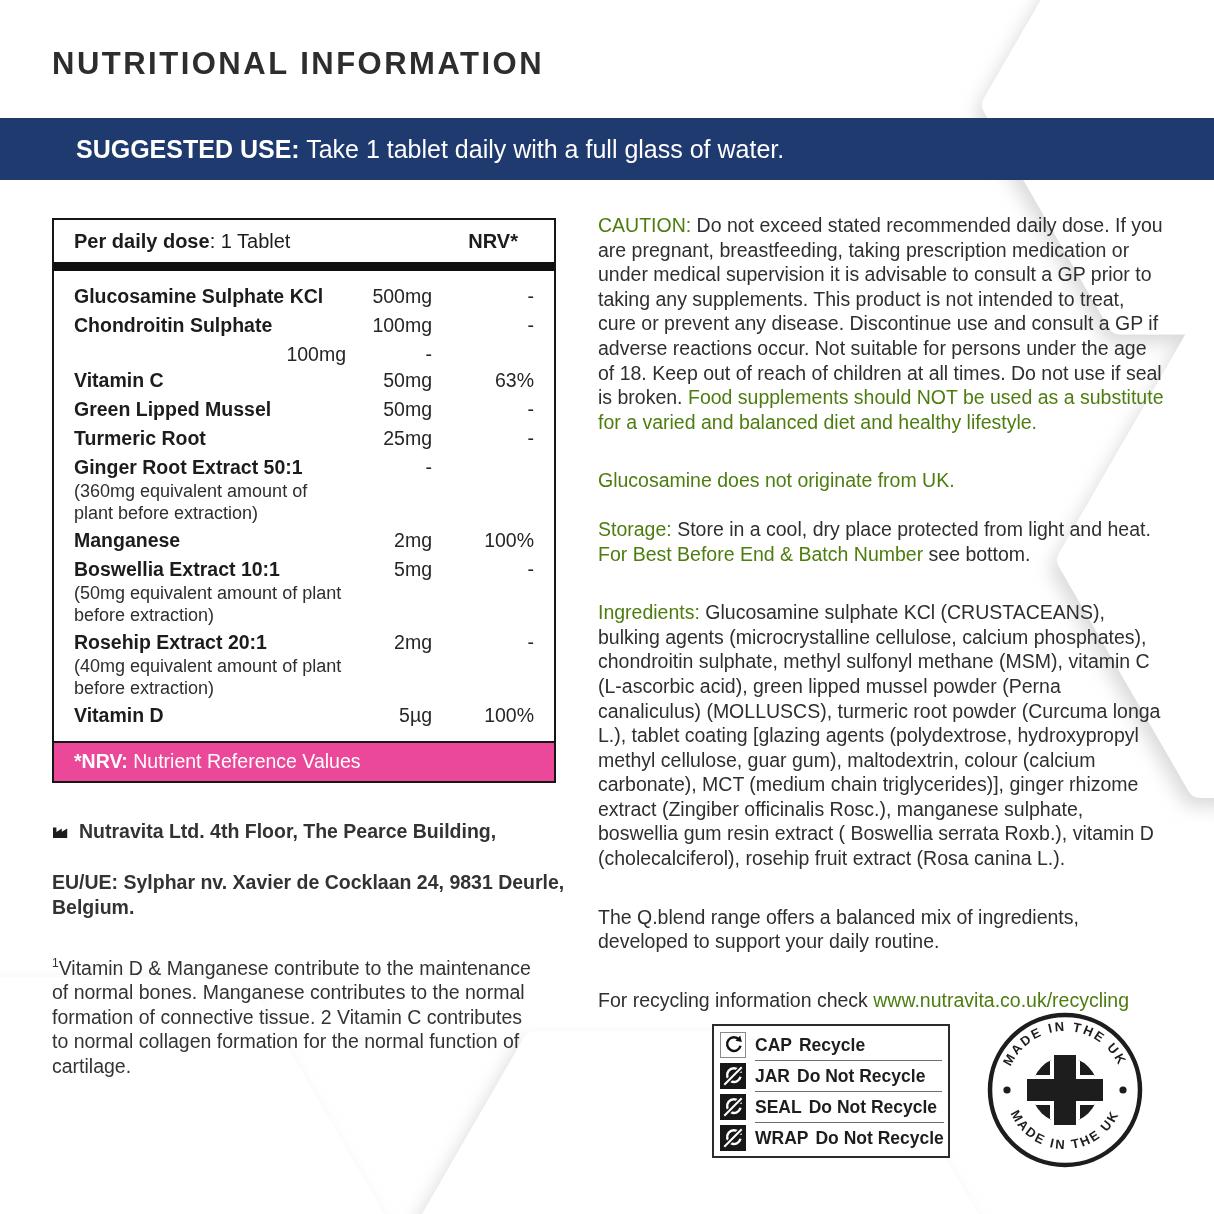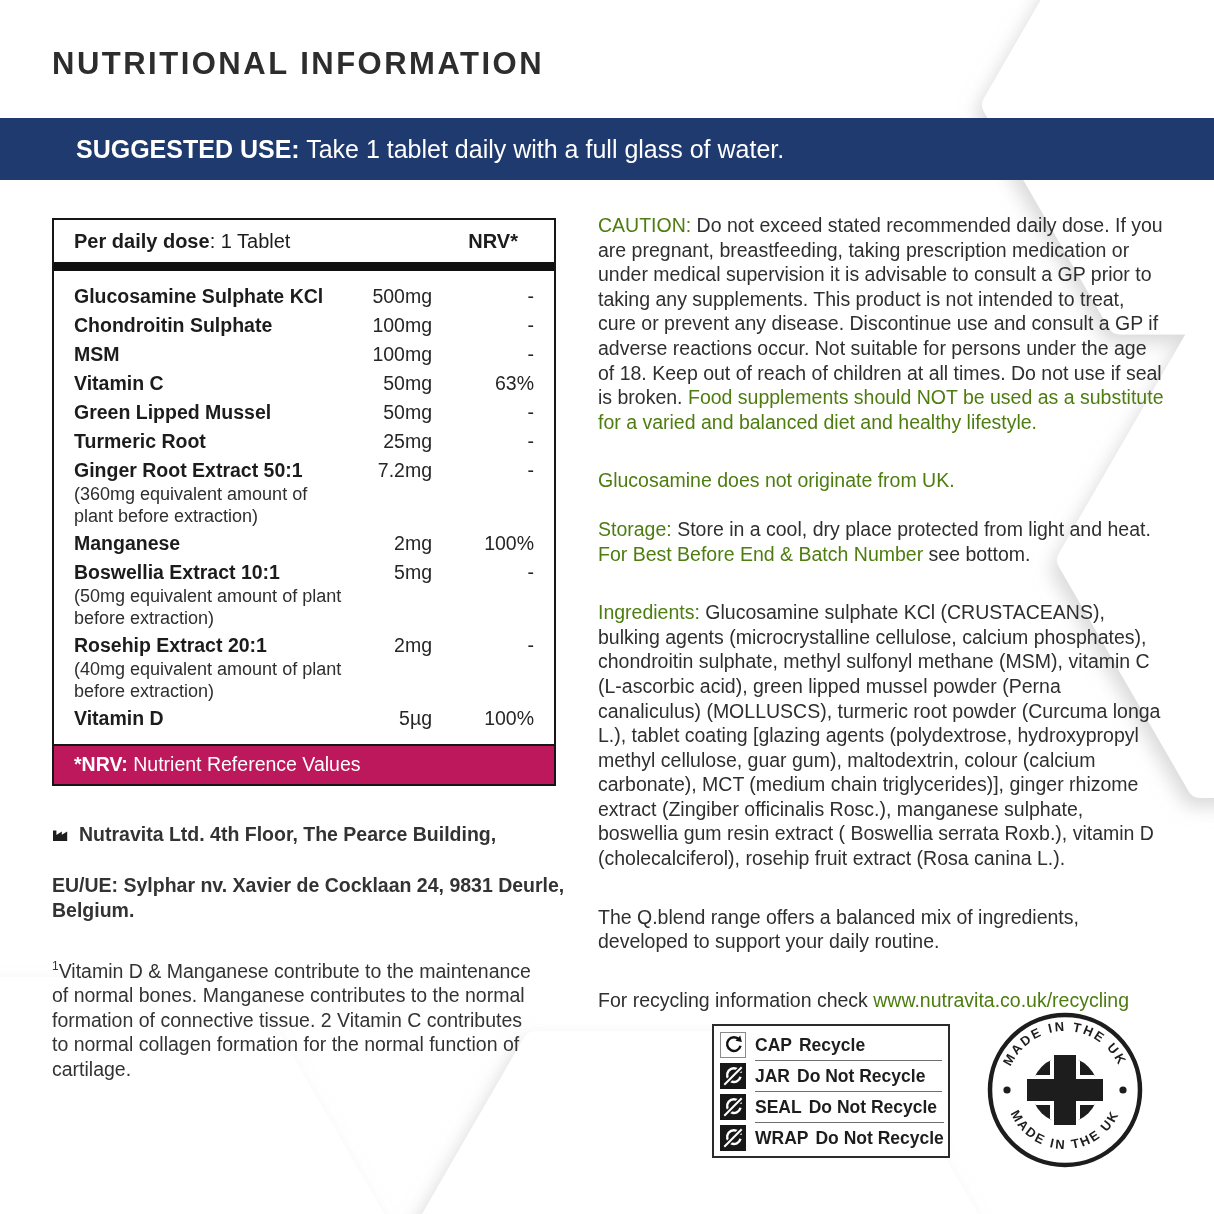--- a/index.html
+++ b/index.html
@@ -40,21 +40,21 @@
   .supp-head .dose b{font-weight:800;}
   .supp-head .nrv{font-weight:800;}
   .thick-divider{height:9px;background:#101010;}
   .supp-body{padding:12px 20px 10px 20px;}
   .t-row{display:grid;grid-template-columns:272px 86px 1fr;}
   .t-row .name{font-weight:800;font-size:19.5px;line-height:26px;color:#1c1c1c;}
   .t-row .sub{font-weight:400;font-size:18px;line-height:22px;color:#2e2e2e;margin-bottom:3px;}
   .t-row .amt{text-align:right;font-size:19.5px;line-height:26px;color:#262626;}
   .t-row .nrvv{text-align:right;font-size:19.5px;line-height:26px;color:#262626;}
   .supp-footer{
-    background:#be185d;color:#fff;font-size:19.5px;
+    background:#ec4899;color:#fff;font-size:19.5px;
     padding:7px 20px 8px 20px;border-top:2px solid #161616;
   }
   .supp-footer b{font-weight:800;}
   
   .manufacturer{margin-top:36px;font-size:19.5px;line-height:25px;color:#333;width:545px;font-weight:bold;}
   .manufacturer .factory{display:inline-block;vertical-align:-1px;margin-right:8px;}
   
   .footnote{margin-top:31px;font-size:19.5px;line-height:24.5px;color:#333;width:482px;}
   .footnote sup{font-size:12px;}
   
@@ -126,24 +126,20 @@
         </div>
         <div class="t-row">
           <div>
               <div class="name">Chondroitin Sulphate</div>
               <div class="sub"></div>
             </div>
           <div class="amt">100mg</div>
           <div class="nrvv">-</div>
         </div>
         <div class="t-row">
-          <div>
-              <div class="name">MSM</div>
-              <div class="sub"></div>
-            </div>
           <div class="amt">100mg</div>
           <div class="nrvv">-</div>
         </div>
         <div class="t-row">
           <div>
               <div class="name">Vitamin C</div>
               <div class="sub"></div>
             </div>
           <div class="amt">50mg</div>
           <div class="nrvv">63%</div>
@@ -162,21 +158,20 @@
               <div class="sub"></div>
             </div>
           <div class="amt">25mg</div>
           <div class="nrvv">-</div>
         </div>
         <div class="t-row">
           <div>
               <div class="name">Ginger Root Extract 50:1</div>
               <div class="sub">(360mg equivalent amount of plant before extraction)</div>
             </div>
-          <div class="amt">7.2mg</div>
           <div class="nrvv">-</div>
         </div>
         <div class="t-row">
           <div>
               <div class="name">Manganese</div>
               <div class="sub"></div>
             </div>
           <div class="amt">2mg</div>
           <div class="nrvv">100%</div>
         </div>

